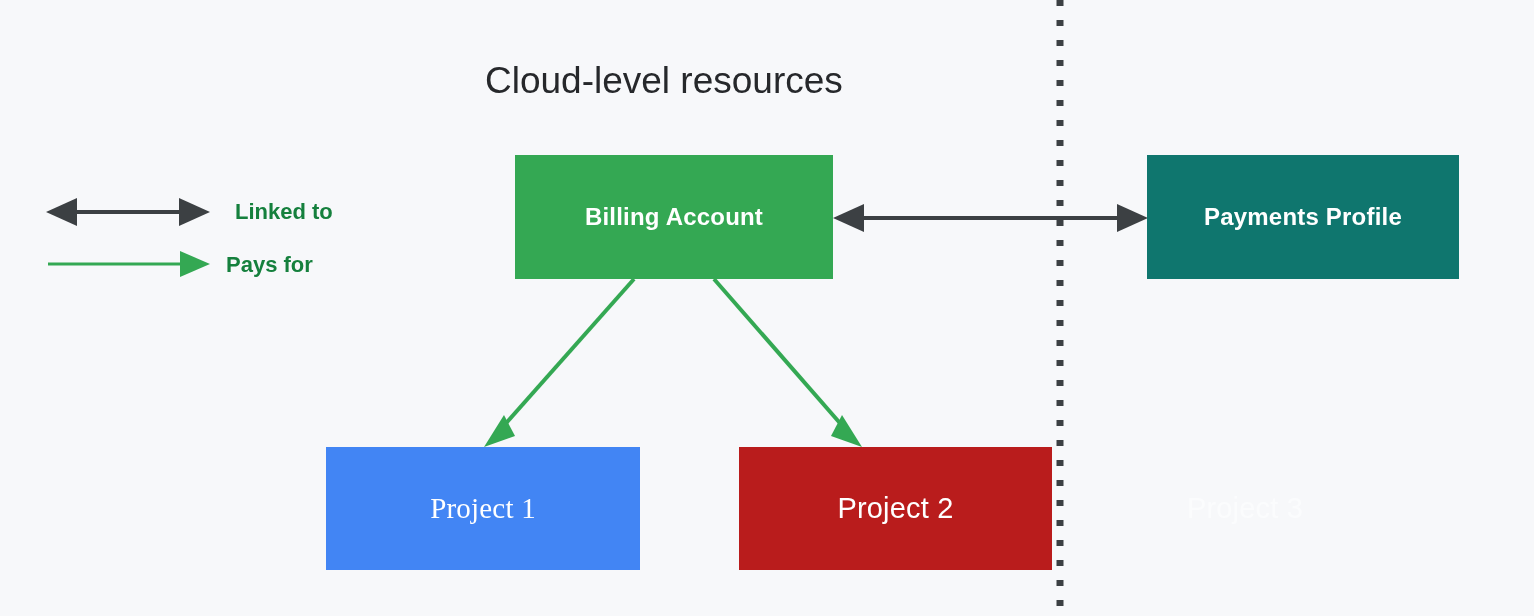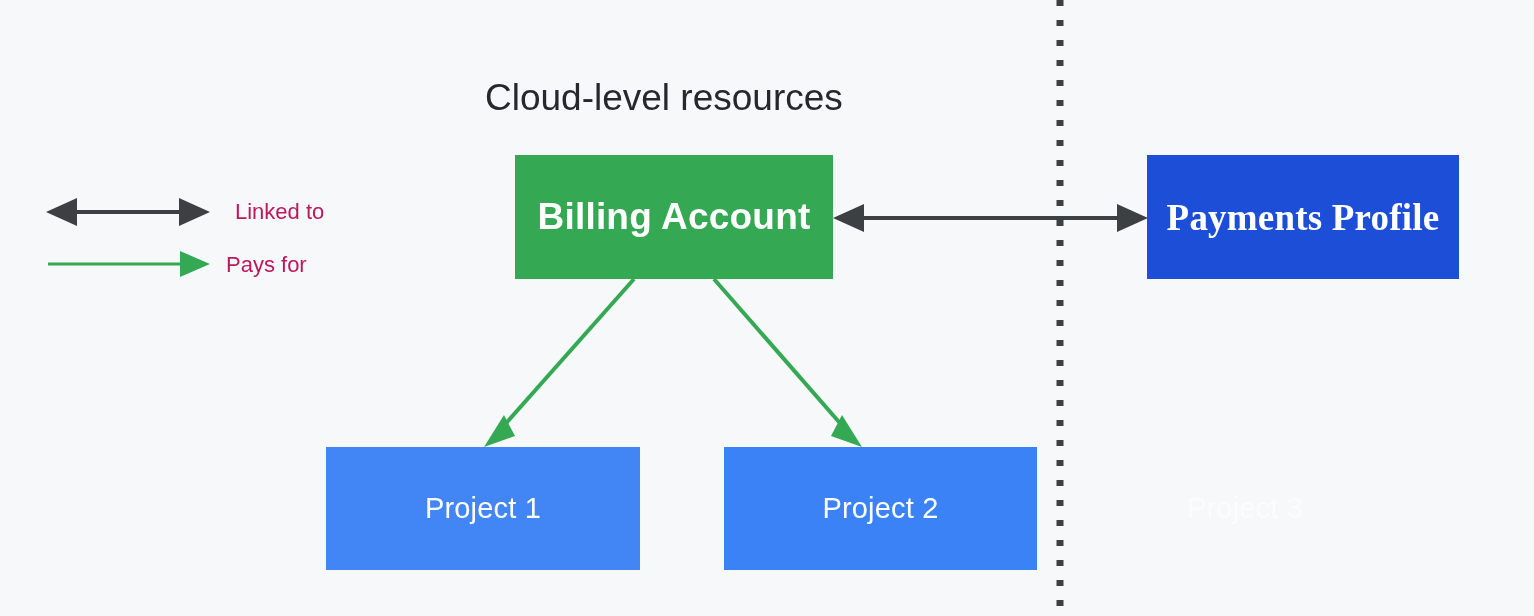--- a/index.html
+++ b/index.html
@@ -26,91 +26,90 @@
     width: 1534px;
     height: 616px;
   }
   .section-heading {
     position: absolute;
     font-size: 37px;
     font-weight: 400;
     color: #26282b;
     white-space: nowrap;
     letter-spacing: 0px;
-    margin-top: 17px;
   }
   #heading-cloud {
     left: 485px;
     top: 60px;
   }
   #heading-google {
     left: 1100px;
     top: 60px;
   }
   .node-box {
     position: absolute;
     display: flex;
     align-items: center;
     justify-content: center;
     color: #ffffff;
     text-align: center;
   }
   .node-label-bold {
-    font-size: 37px;
+    font-size: 24px;
     font-weight: bold;
     letter-spacing: 0.2px;
   }
   .node-label-plain {
     font-size: 29px;
     font-weight: 400;
     letter-spacing: 0.2px;
   }
   #node-billing-account {
     left: 515px;
     top: 155px;
     width: 318px;
     height: 124px;
     background: #34a853;
   }
   #node-payments-profile {
     left: 1147px;
     top: 155px;
     width: 312px;
     height: 124px;
-    background: #1d4ed8;
-    font-family: Liberation Serif, serif;
+    background: #0f766e;
   }
   #node-project-1 {
     left: 326px;
     top: 447px;
     width: 314px;
     height: 123px;
     background: #4285f4;
+    font-family: Liberation Serif, serif;
   }
   #node-project-2 {
-    left: 724px;
+    left: 739px;
     top: 447px;
     width: 313px;
     height: 123px;
-    background: #3b82f6;
+    background: #b91c1c;
     align-items: center;
   }
   #node-project-3 {
     left: 1147px;
     top: 447px;
     width: 196px;
     height: 123px;
     background: transparent;
     color: #fbfcfd;
   }
   .legend-label {
     position: absolute;
     font-size: 22px;
-    font-weight: normal;
-    color: #be185d;
+    font-weight: bold;
+    color: #15803d;
     white-space: nowrap;
   }
   #legend-label-linked {
     left: 235px;
     top: 199px;
   }
   #legend-label-pays {
     left: 226px;
     top: 252px;
   }

